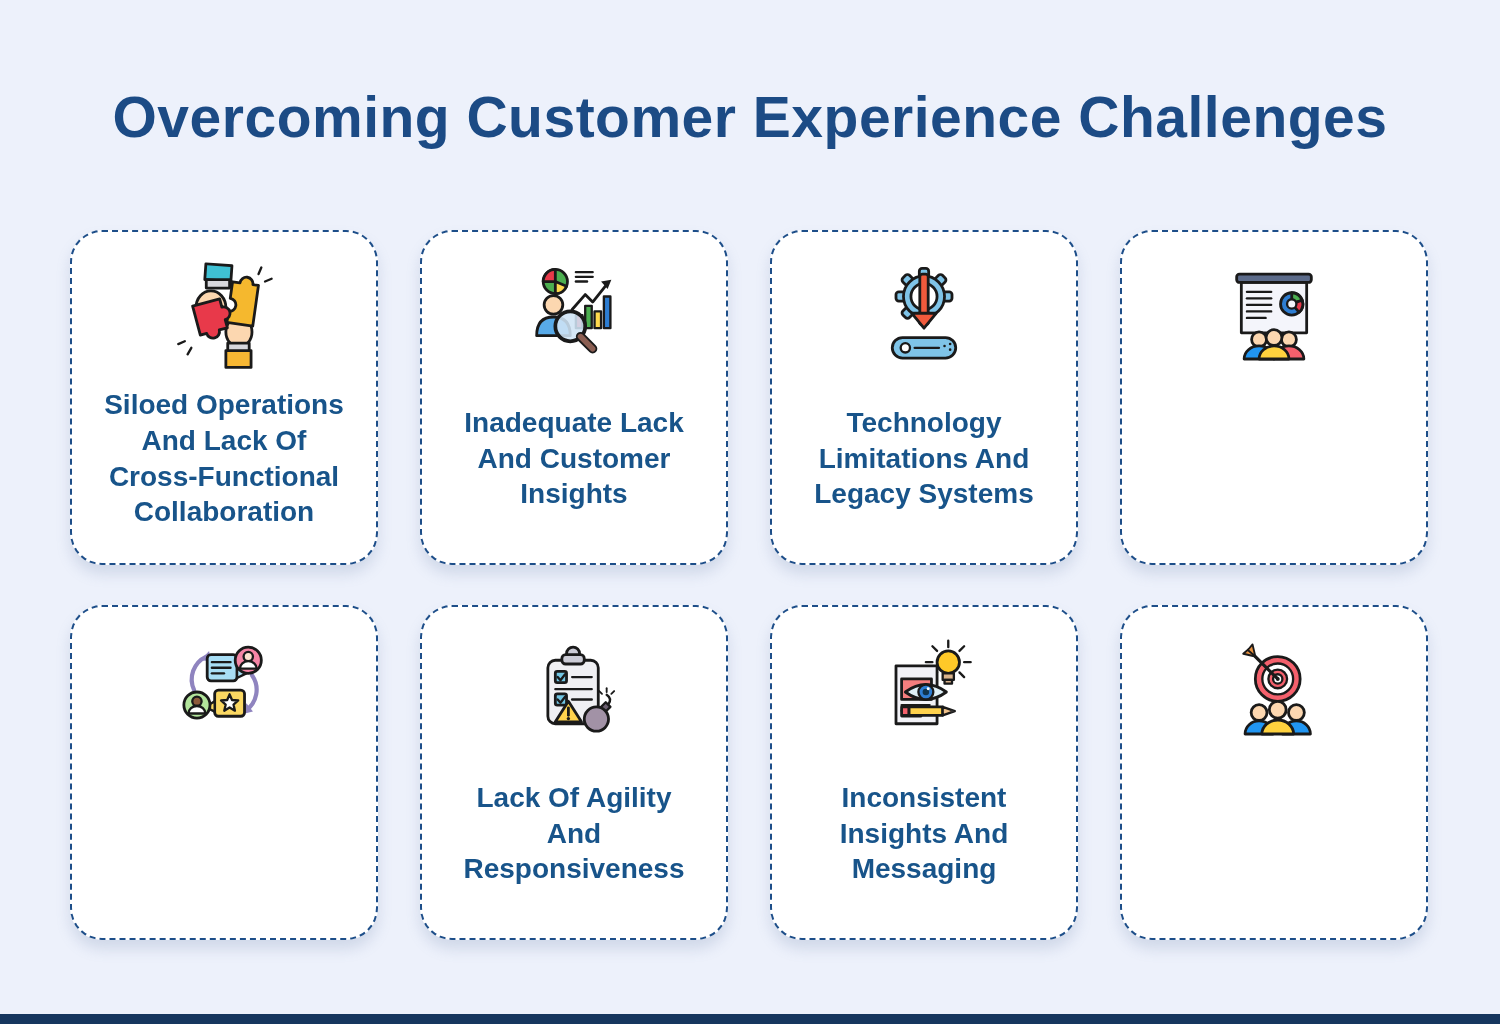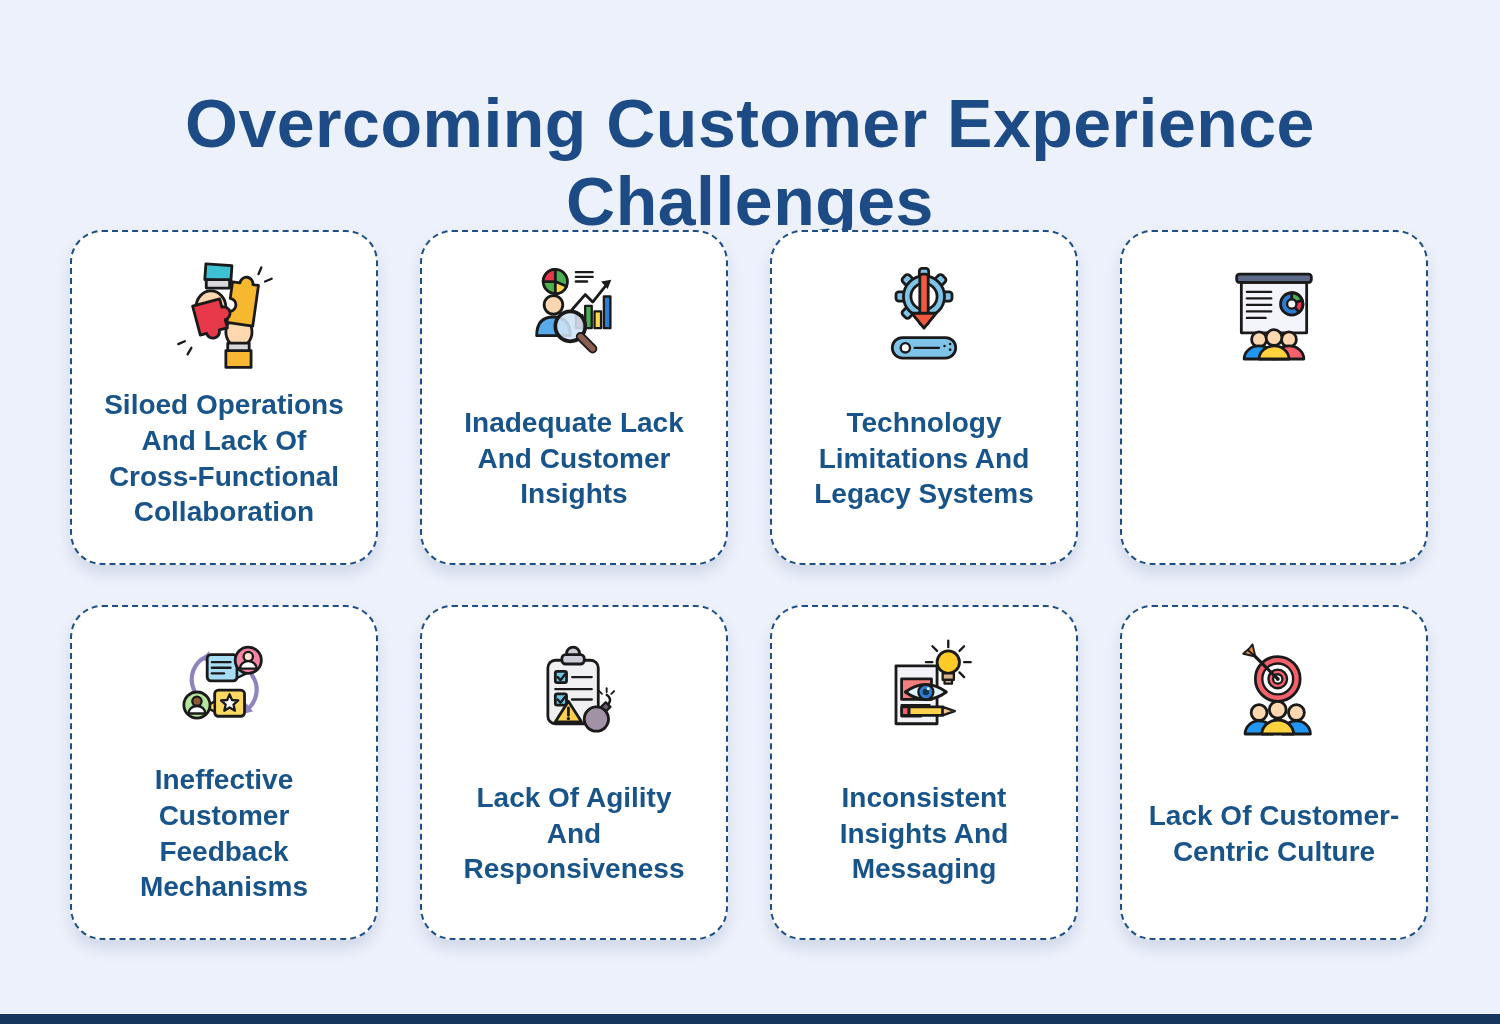--- a/index.html
+++ b/index.html
@@ -5,21 +5,21 @@
   html,body{margin:0;padding:0;}
   body{
     width:1500px;height:1024px;
     background:#edf1fb;
     font-family:"Liberation Sans",sans-serif;
     overflow:hidden;position:relative;
   }
   .page-title{
     text-align:center;
     margin:0;padding-top:84px;
-    font-size:68px;font-weight:700;
+    font-size:57px;font-weight:700;
     color:#1c4b85;letter-spacing:.5px;
   }
   .card-grid{
     position:absolute;left:70px;top:230px;width:1360px;
     display:grid;
     grid-template-columns:repeat(4,308px);
     column-gap:42px;row-gap:40px;
   }
   .card{
     height:335px;background:#ffffff;
@@ -189,26 +189,20 @@
         <path d="M77,35 a9,8 0 0 1 18,0 z" fill="#ffffff" stroke-width="2.5"></path>
         <rect x="50" y="58" width="32" height="28" rx="4" fill="#fbd862"></rect>
         <path d="M50,70 l-10,6 10,5 z" fill="#fbd862" stroke-width="2.5"></path>
         <polygon points="66,62.5 68.6,68.6 75.2,69.1 70.2,73.5 71.7,80 66,76.5 60.3,80 61.8,73.5 56.8,69.1 63.4,68.6" fill="#ffffff" stroke-width="2.5"></polygon>
         <circle cx="31" cy="74" r="14" fill="#b3e59c"></circle>
         <circle cx="31" cy="70" r="5" fill="#8d5a3b" stroke-width="2.5"></circle>
         <path d="M22,83 a9,8 0 0 1 18,0 z" fill="#ffffff" stroke-width="2.5"></path>
       </g>
         </svg>
     </div>
-    <div class="label-wrap">
-        <div class="card-label">Ineffective
-Customer
-Feedback
-Mechanisms</div>
-      </div>
   </div>
 
   <div class="card">
     <div class="icon-wrap">
       <svg viewBox="0 0 120 120">
           <g class="ico">
         <rect x="32" y="26" width="54" height="68" rx="8" fill="#f0f0f3"></rect>
         <circle cx="59" cy="19" r="7" fill="#ccccd6"></circle>
         <rect x="47" y="20" width="24" height="10" rx="4" fill="#ccccd6"></rect>
         <rect x="40" y="38" width="12" height="12" rx="2" fill="#72c6e3"></rect>
@@ -294,21 +288,17 @@
         <circle cx="64" cy="46" r="2" fill="#1a1a1a" stroke="none"></circle>
         <circle cx="44" cy="82" r="8.5" fill="#fcd7b0"></circle>
         <circle cx="84" cy="82" r="8.5" fill="#fcd7b0"></circle>
         <path d="M29,105 a15,14 0 0 1 30,0 z" fill="#2196f3"></path>
         <path d="M69,105 a15,14 0 0 1 30,0 z" fill="#2196f3"></path>
         <circle cx="64" cy="79" r="9" fill="#fcd7b0"></circle>
         <path d="M47,105 a17,15 0 0 1 34,0 z" fill="#ffd23e"></path>
       </g>
         </svg>
     </div>
-    <div class="label-wrap">
-        <div class="card-label">Lack Of Customer-
-Centric Culture</div>
-      </div>
   </div>
 
 </div>
 
 <div class="footer-bar"></div>
 
 </body></html>

